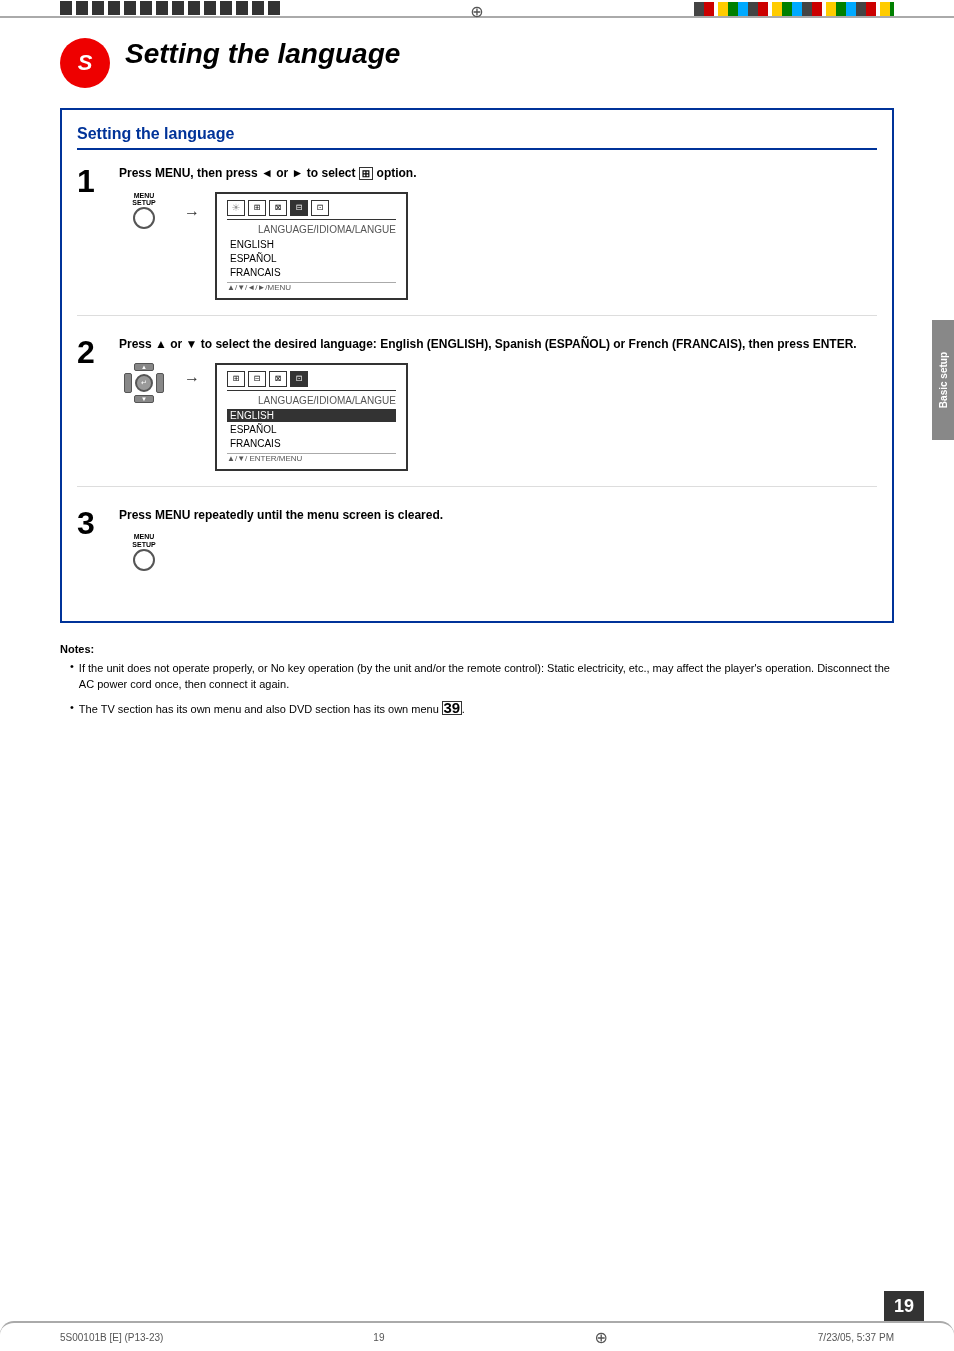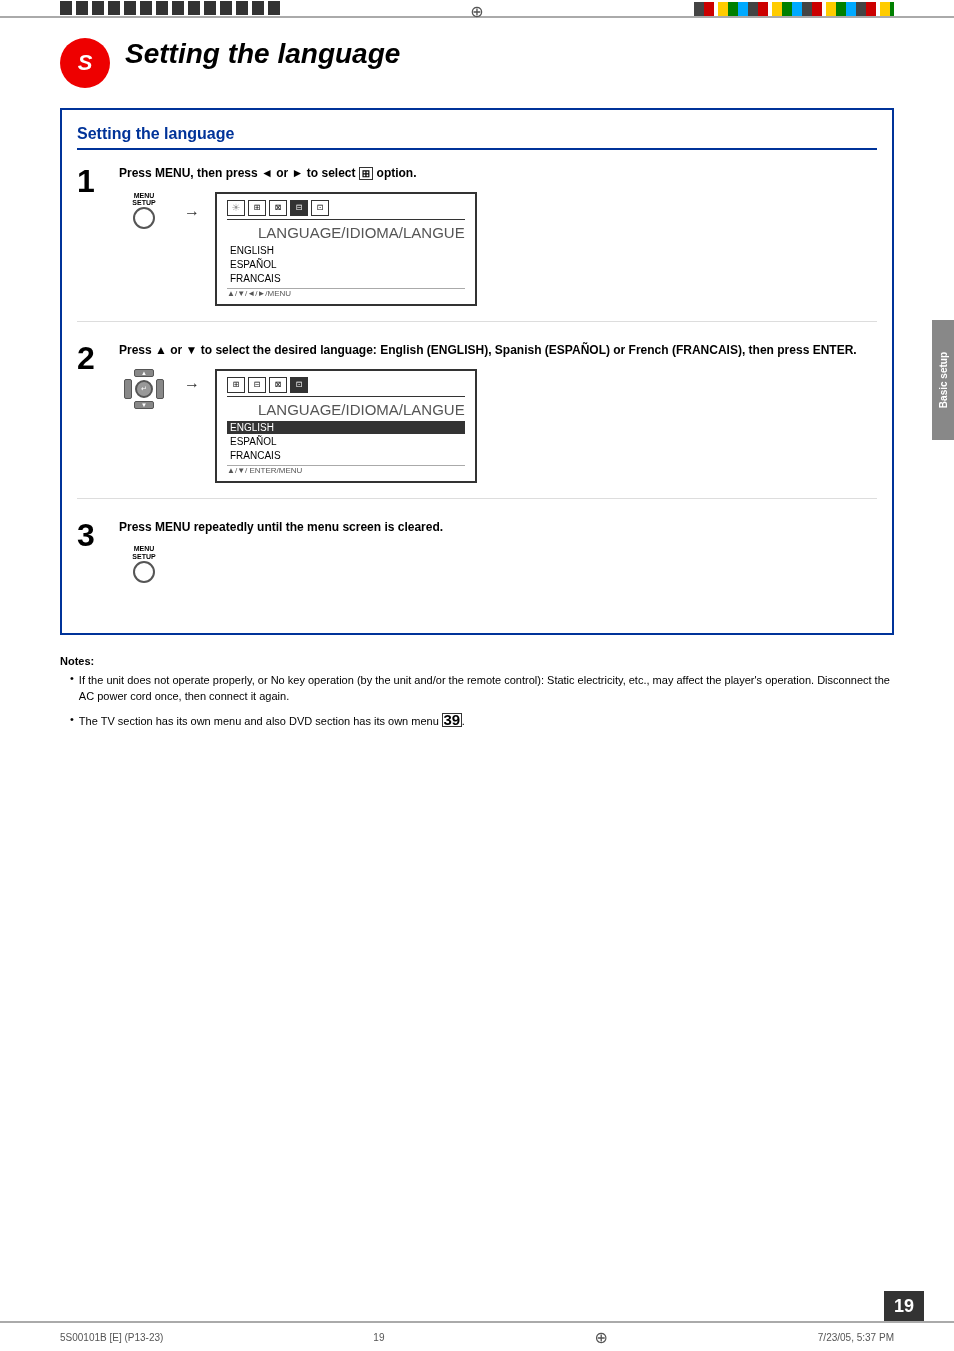--- a/index.html
+++ b/index.html
@@ -237,21 +237,21 @@
     }
     .screen-icon-box.selected {
       background: #333;
       color: #fff;
     }
     .screen-icon-box.sun {
       color: #999;
       font-size: 10px;
     }
     .screen-label {
-      font-size: 15px;
+      font-size: 10px;
       color: #555;
       margin-bottom: 3px;
       padding-left: 31px;
     }
     .screen-item {
       font-size: 10px;
       padding: 1px 3px;
       margin-bottom: 1px;
     }
     .screen-item.highlighted {
@@ -309,20 +309,21 @@
       left: 0;
       right: 0;
       height: 30px;
       border-top: 2px solid #aaa;
       display: flex;
       align-items: center;
       justify-content: space-between;
       padding: 0 60px;
       font-size: 10px;
       color: #555;
+      border-radius: 14px;
     }
     .bottom-crosshair {
       font-size: 16px;
       color: #555;
     }
     .page-number-box {
       position: absolute;
       right: 30px;
       bottom: 30px;
       width: 40px;

